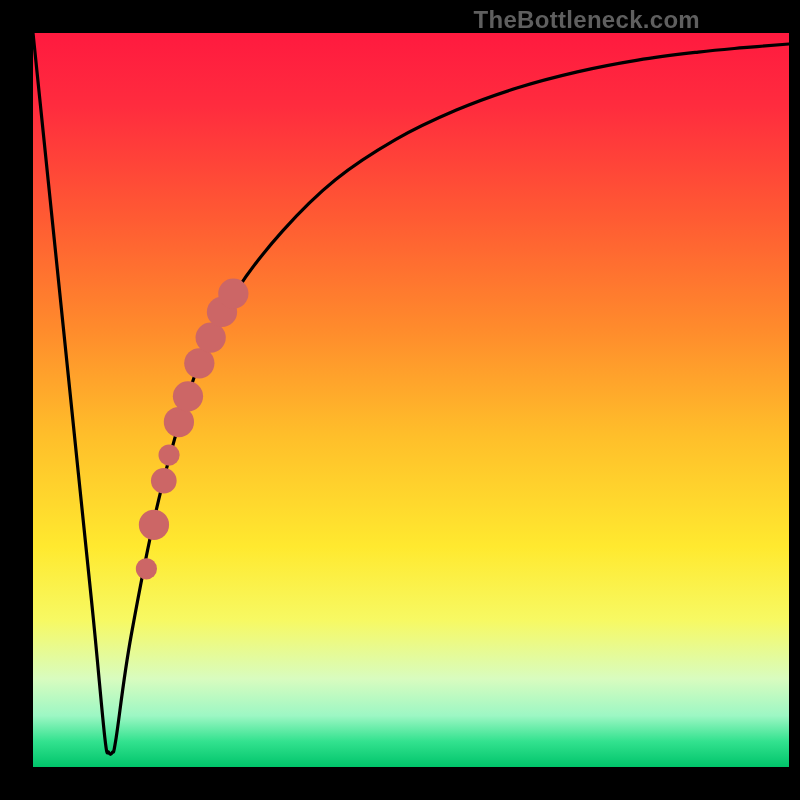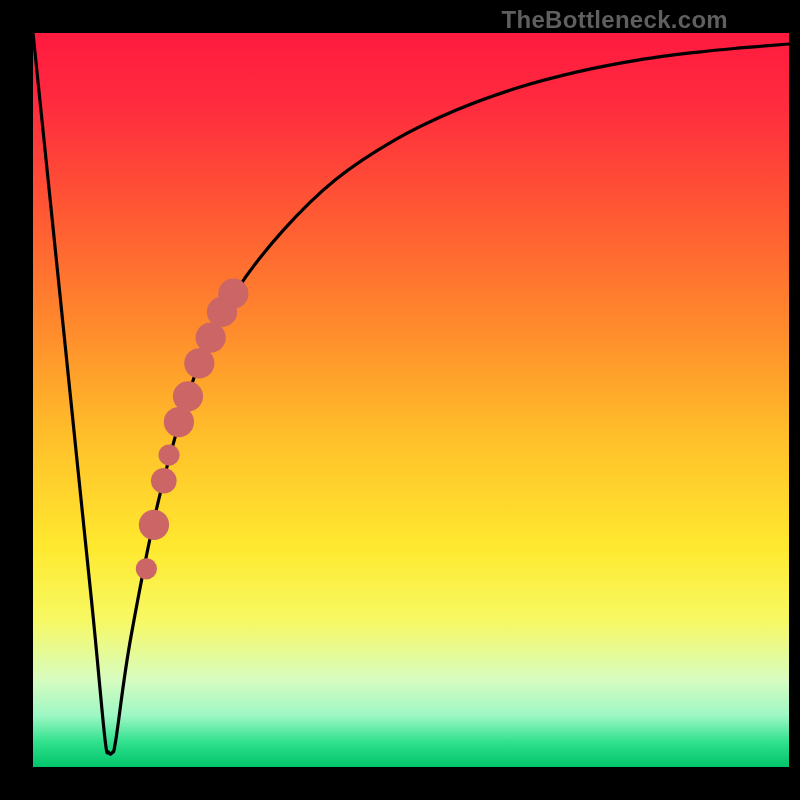--- a/index.html
+++ b/index.html
@@ -8,21 +8,20 @@
     width: 800px;
     height: 800px;
     background: #000;
     overflow: hidden;
   }
   .frame {
     position: relative;
     width: 712px;
     height: 800px;
     background: #000;
-    padding-left: 28px;
   }
   .plot {
     position: absolute;
     left: 33px;
     top: 33px;
     width: 756px;
     height: 734px;
     overflow: hidden;
   }
   .plot svg {

